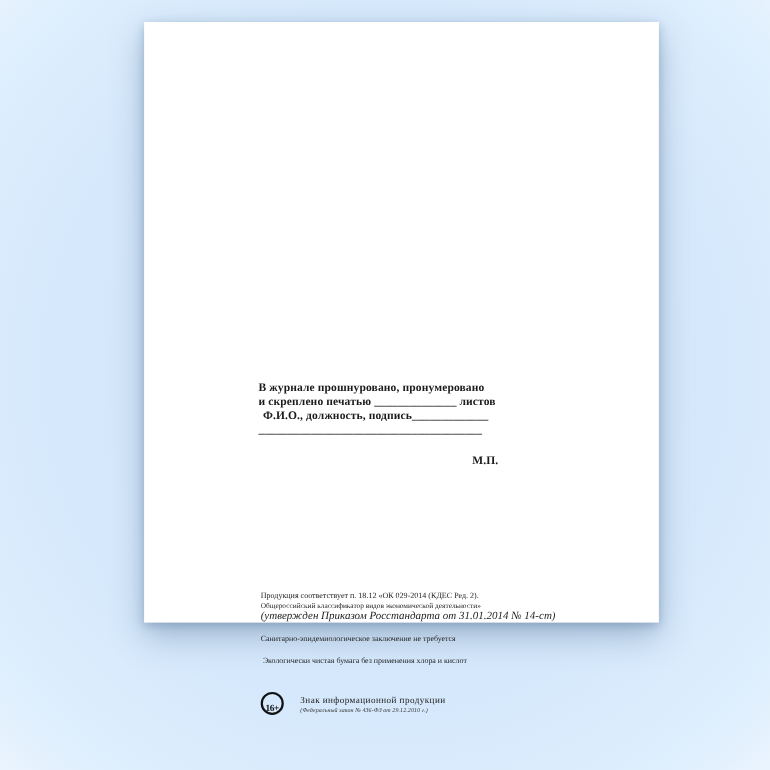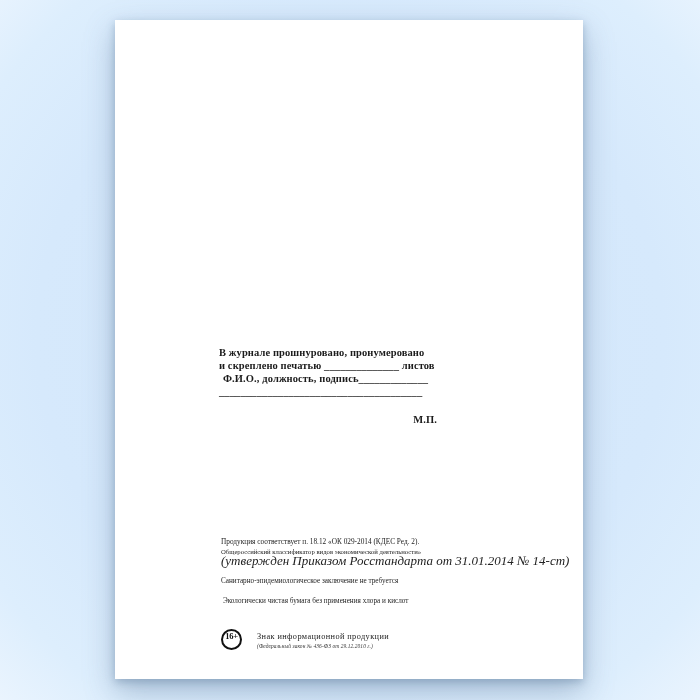--- a/index.html
+++ b/index.html
@@ -14,24 +14,24 @@
   .scene {
     position: relative;
     width: 700px;
     height: 700px;
     background:
       radial-gradient(circle at 50% 48%, #d2e6fa 0%, #d6e9fc 62%, #ddeefd 85%, #eaf4fe 100%);
   }
 
   .page {
     position: absolute;
-    left: 115px;
+    left: 131px;
     top: 20px;
     width: 468px;
-    height: 659px;
+    height: 546px;
     background: #ffffff;
     box-shadow:
       0 3px 8px rgba(96, 124, 158, 0.40),
       0 12px 28px rgba(96, 124, 158, 0.45);
   }
 
   
   .stitch-block {
     position: absolute;
     left: 104px;
@@ -58,41 +58,41 @@
   .compliance {
     position: absolute;
     left: 106px;
     top: 517px;
     width: 240px;
     color: #232323;
   }
   .compliance p { white-space: nowrap; }
   .comp-line-1 { font-size: 7.3px; line-height: 9.5px; }
   .comp-line-2 { font-size: 6.7px; line-height: 9px; }
-  .comp-line-3 { font-size: 13px; line-height: 9.5px; font-style: italic; text-align: center; }
+  .comp-line-3 { font-size: 10px; line-height: 9.5px; font-style: italic; text-align: center; }
   .comp-sanitary      { margin-top: 12px;  font-size: 7.2px; line-height: 9px; }
   .comp-certification { margin-top: 11px;  font-size: 7.2px; line-height: 9px; padding-left: 2px; }
   .comp-ecology       { margin-top: 11px;  font-size: 7.2px; line-height: 9px; padding-left: 2px; }
 
   
   .age-mark {
     position: absolute;
     left: 106px;
     top: 609px;
     display: flex;
     align-items: flex-start;
     color: #1b1b1b;
   }
   .age-badge {
     width: 21px;
     height: 21px;
     border: 2.2px solid #111111;
     border-radius: 50%;
     display: flex;
-    align-items: flex-start;
+    align-items: flex-end;
     justify-content: center;
     font-weight: bold;
     font-size: 8.5px;
     letter-spacing: -0.3px;
     color: #111111;
     flex: 0 0 auto;
   }
   .age-text { margin-left: 15px; padding-top: 3px; font-family: Liberation Serif, serif; }
   .age-title {
     font-size: 8.3px;

